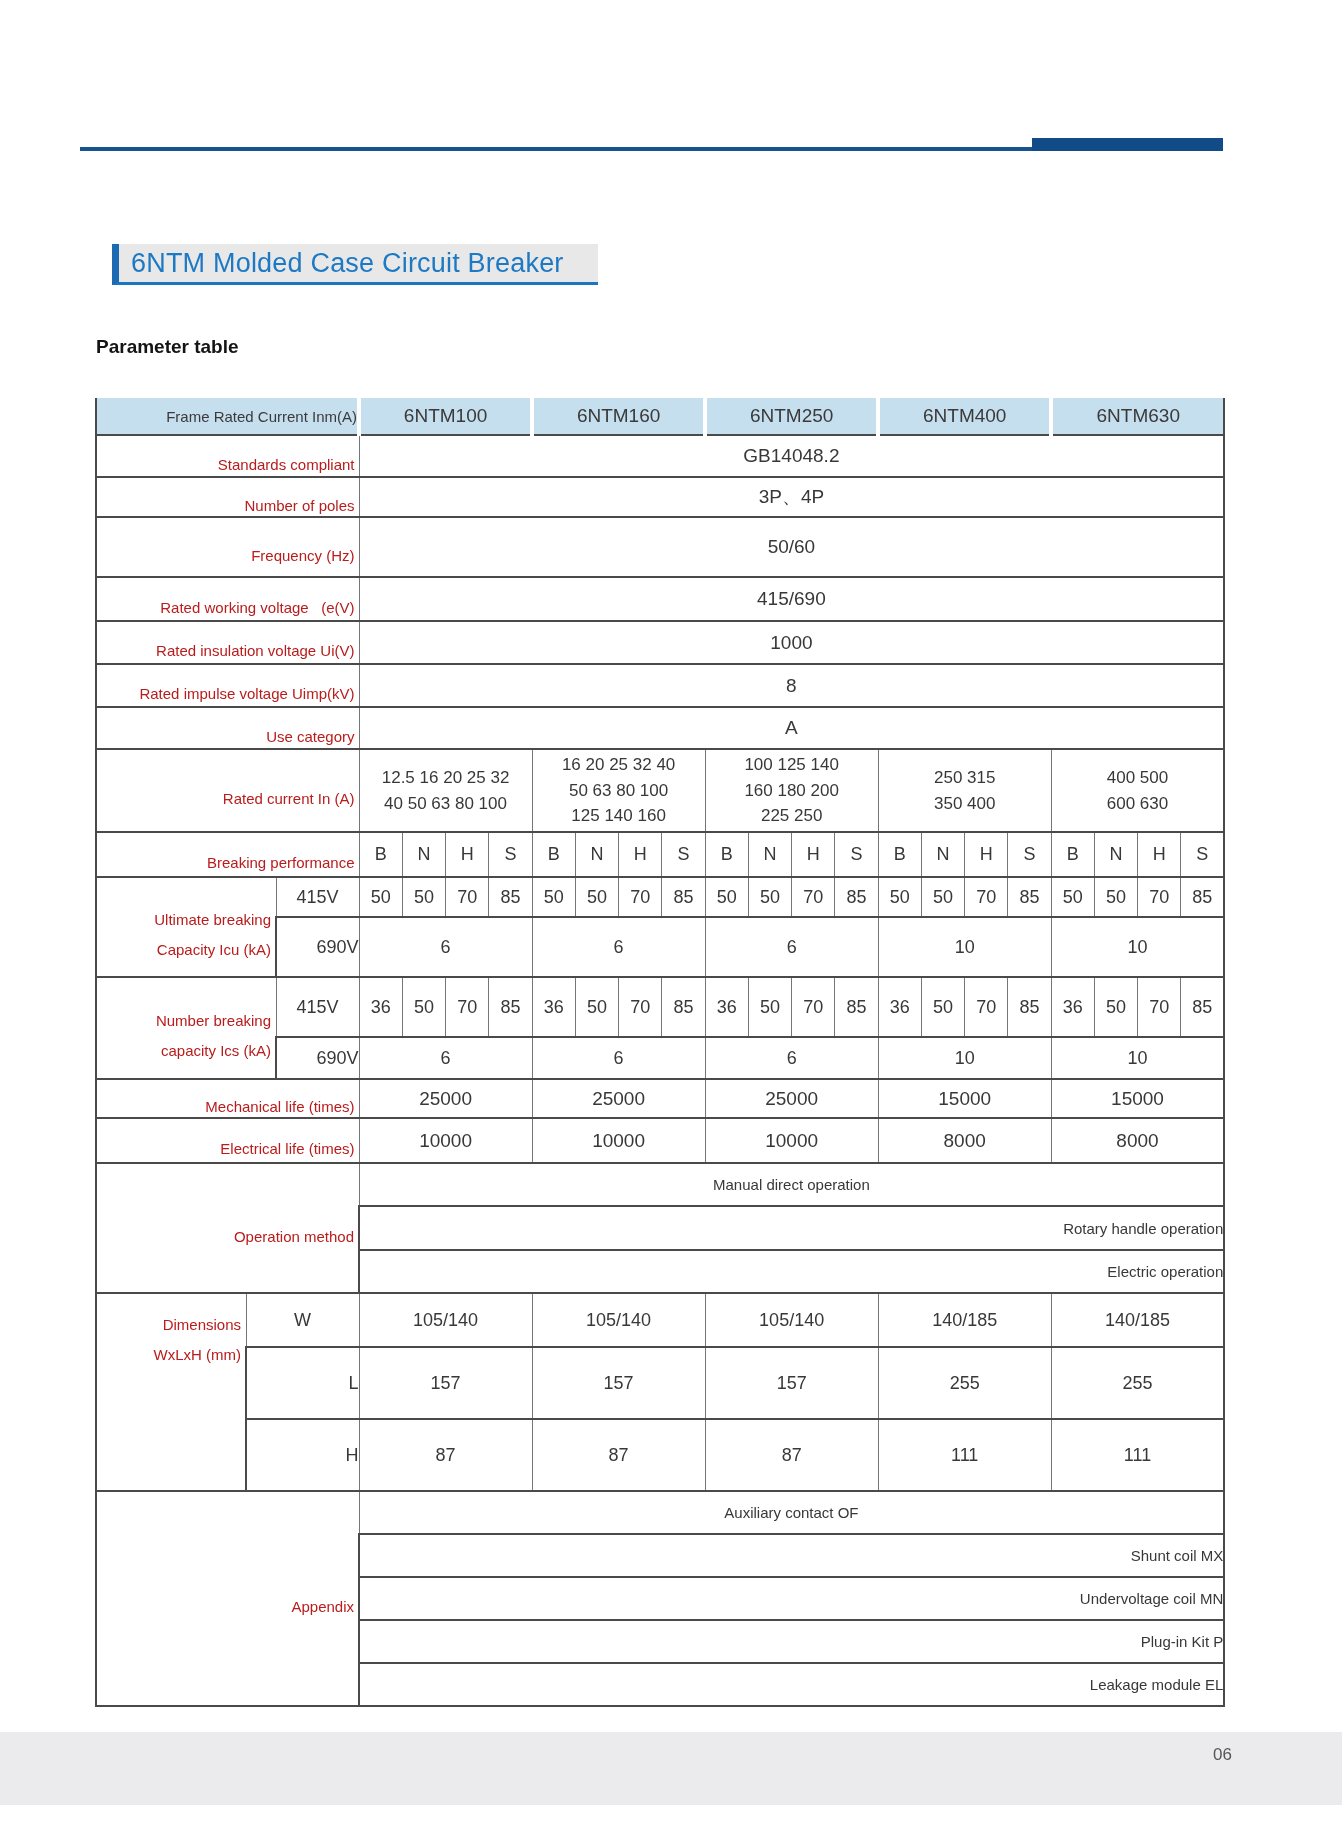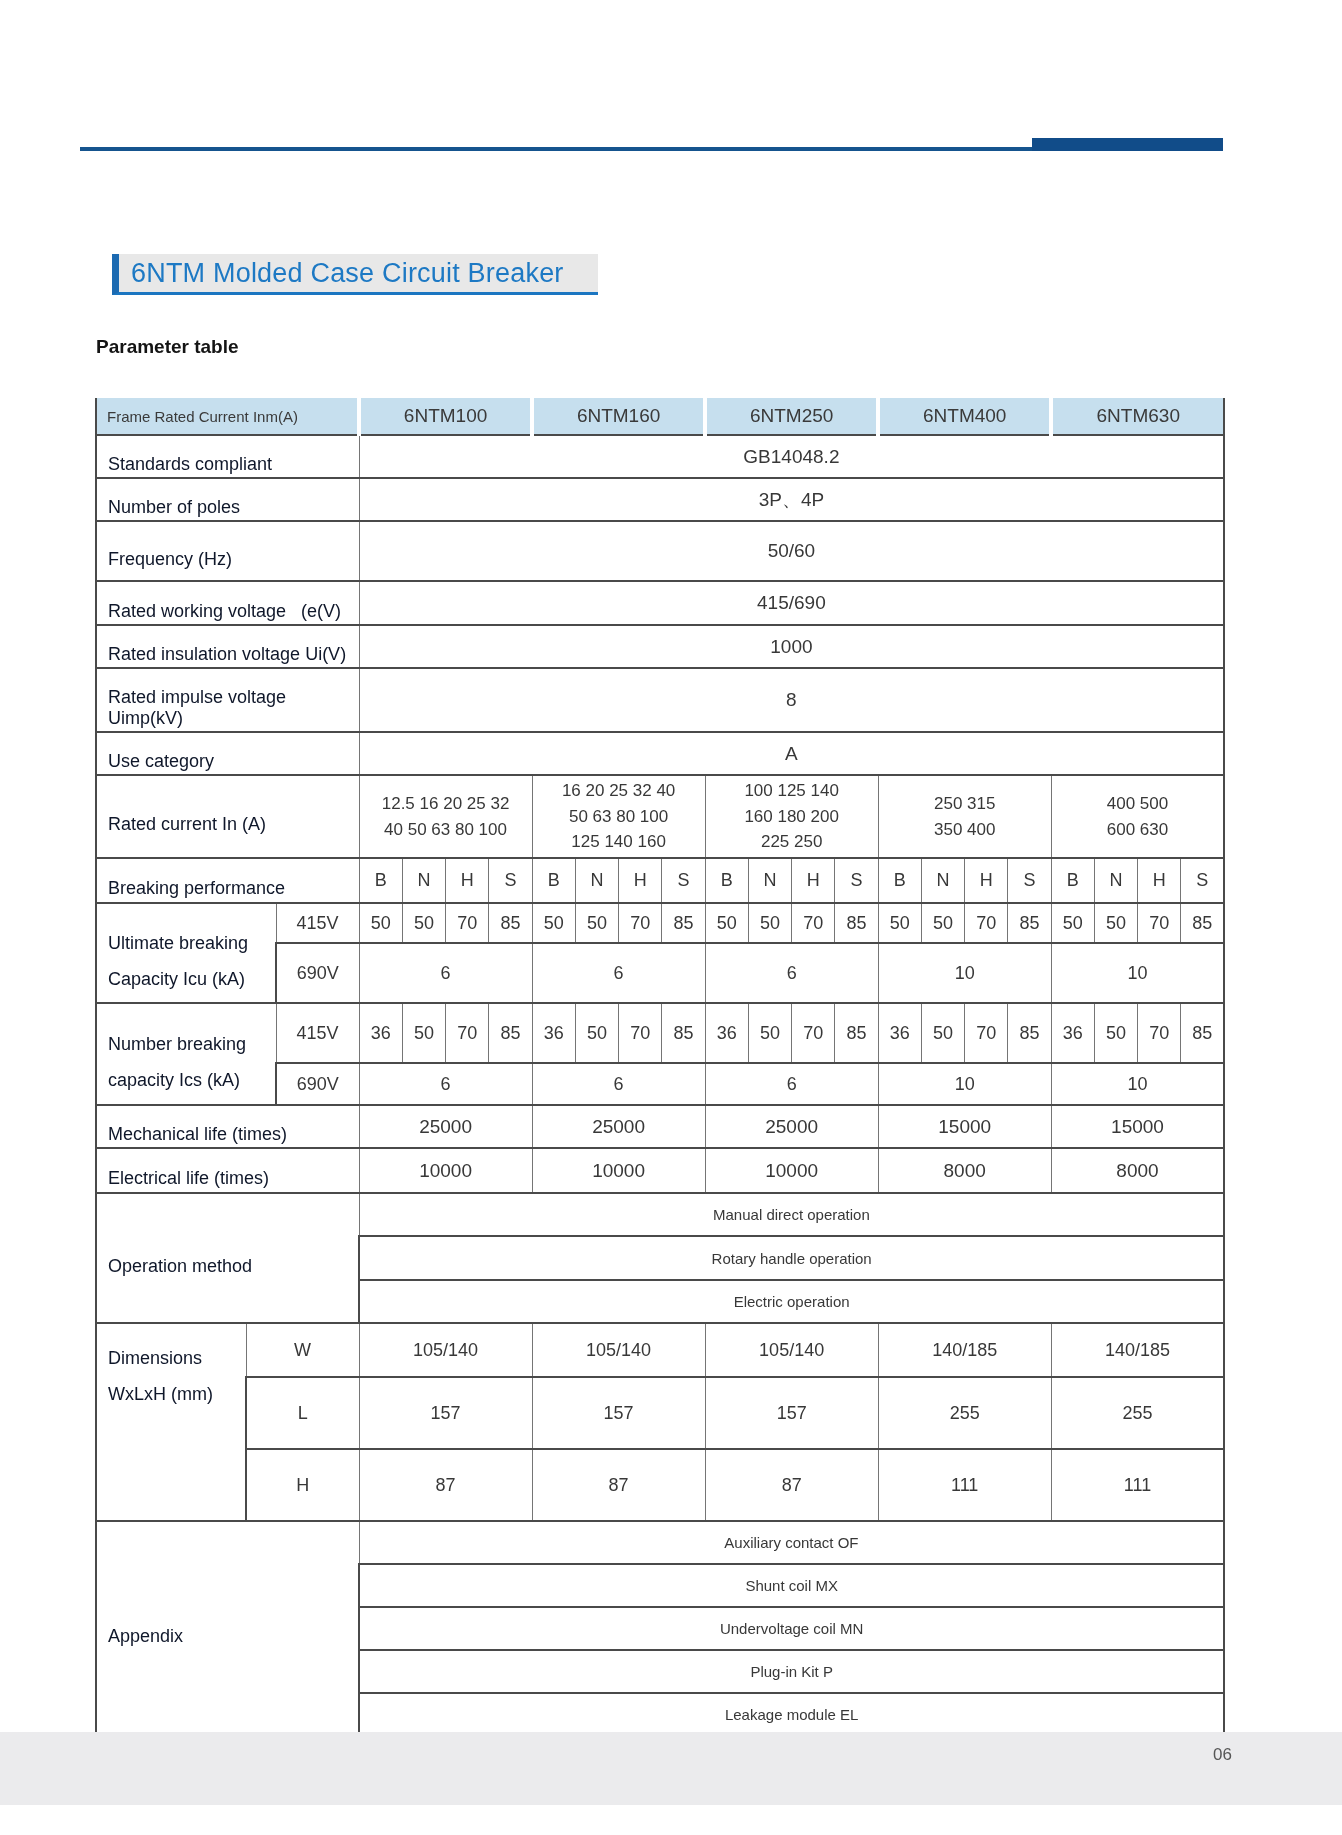--- a/index.html
+++ b/index.html
@@ -4,21 +4,21 @@
 <style>
   html,body { margin:0; padding:0; background:#ffffff; }
   body {
     width:1342px; height:1835px; position:relative; overflow:hidden;
     font-family:"Liberation Sans", sans-serif; color:#2f2f2f;
   }
   .rule-thin  { position:absolute; left:80px;  top:147px; width:1143px; height:4px;  background:#15548e; }
   .rule-thick { position:absolute; left:1032px; top:138px; width:191px;  height:13px; background:#114c89; }
 
   .banner {
-    position:absolute; left:112px; top:254px; width:486px; height:41px;
+    position:absolute; left:112px; top:244px; width:486px; height:41px;
     background:#e8e8e8; border-left:7px solid #1c6ab1; border-bottom:3px solid #1b76c1;
     display:flex; align-items:center; padding-left:12px; box-sizing:border-box;
   }
   .banner-text { color:#1d79c4; font-size:27px; letter-spacing:0.2px; white-space:nowrap; }
 
   .section-heading { position:absolute; left:96px; top:336px; font-size:19px; font-weight:bold; color:#141414; }
 
   table.param {
     position:absolute; left:95px; top:398px; width:1128px;
     border-collapse:collapse; table-layout:fixed;
@@ -27,24 +27,24 @@
   col.c-sub1 { width:30px;  }
   col.c-sub2 { width:83px;  }
   col.c-data { width:43.25px; }
 
   td {
     border:1px solid #757575;
     border-top:2px solid #4a4a4a; border-bottom:2px solid #4a4a4a;
     text-align:center; vertical-align:middle; padding:0; overflow:hidden;
     color:#383838;
   }
-  tr > td:first-child { border-left:2px solid #4a4a4a; }
+  tr > td:first-child { border-left:2px solid #4a4a4a;text-align:right; }
   tr > td:last-child  { border-right:2px solid #4a4a4a; }
 
-  .lbl  { text-align:left; padding:18px 4px 2px 11px; font-size:18px; color:#0f172a; white-space:pre-wrap; }
+  .lbl  { text-align:left; padding:18px 4px 2px 11px; font-size:15px; color:#b91c1c; white-space:pre-wrap; }
   .lbl2 { line-height:2.0; }
   .lbl-top { vertical-align:top; padding-top:16px; }
   .val  { font-size:19px; }
   .rated{ font-size:17px; line-height:1.5; white-space:pre-wrap; }
   .grade{ font-size:18px; }
   .cap  { font-size:18px; }
   .sub  { font-size:18px; }
   .life { font-size:19px; }
   .dim  { font-size:18px; }
   .opt  { font-size:15px; }

